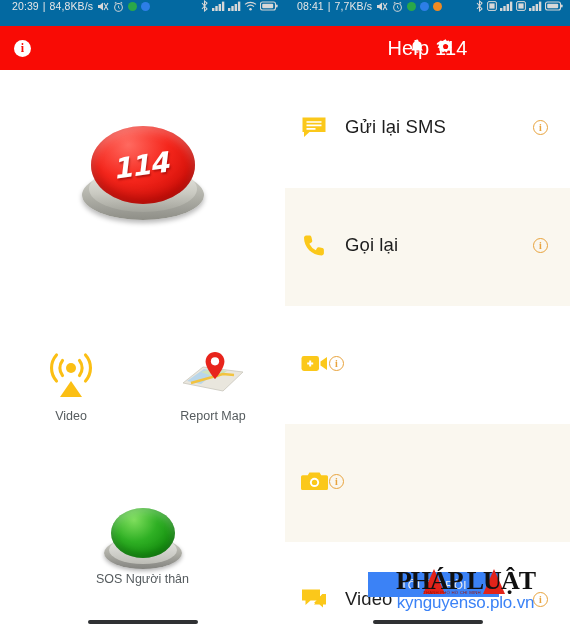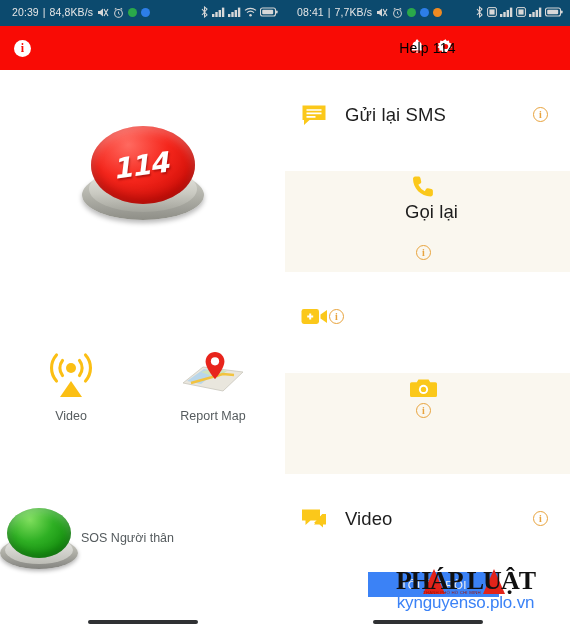--- a/index.html
+++ b/index.html
@@ -7,22 +7,22 @@
   body {
     font-family:"Liberation Sans", sans-serif;
     background:#ffffff;
     overflow:hidden;
   }
   .screen { position:relative; width:570px; height:633px; display:flex; }
   .panel { position:relative; width:285px; height:633px; background:#ffffff; overflow:hidden; }
 
   
   .statusbar {
-    height:26px; background:#0c4a6e; color:#d8d8d8;
-    display:flex; align-items:flex-end; justify-content:space-between;
+    height:26px; background:#0369a1; color:#d8d8d8;
+    display:flex; align-items:flex-start; justify-content:space-between;
     padding:0 7px 8px 12px; font-size:10.5px; letter-spacing:.1px;
   }
   .sb-left { display:flex; align-items:center; gap:4px; }
   .sb-right { display:flex; align-items:center; gap:3px; }
   .sb-clock { font-size:10.5px; color:#e6e6e6; white-space:nowrap; }
   .sb-ico { display:inline-flex; align-items:center; justify-content:center; }
   .dotico { width:9px; height:9px; border-radius:50%; display:inline-block; }
   .dot-green{ background:#2aa84a; }
   .dot-blue { background:#2d7ee8; }
   .dot-orange{ background:#ef8a22; }
@@ -33,21 +33,21 @@
     padding:0 14px; position:relative;
   }
   .info-btn {
     width:17px; height:17px; border-radius:50%; background:#ffffff;
     color:#f90b05; font-size:12px; font-weight:bold; font-family:"Liberation Serif", serif;
     display:flex; align-items:center; justify-content:center; line-height:1;
   }
   .appbar-mid { position:absolute; left:50%; transform:translateX(-42%);
     display:flex; align-items:center; gap:12px; }
   .appbar-title { position:absolute; right:0; width:285px; text-align:center;
-    color:#000000; font-size:14px; letter-spacing:.2px; }
+    color:#ffffff; font-size:20px; letter-spacing:.2px; }
 
   
   .left-body { position:relative; height:563px; background:#fff; }
 
   .big-btn-wrap { position:absolute; top:54px; left:0; width:285px; display:flex; justify-content:center; }
   .push-btn { position:relative; width:122px; height:96px; }
   .pb-base {
     position:absolute; left:0; bottom:0; width:122px; height:50px; border-radius:50%;
     background:linear-gradient(180deg,#d9d9d2 0%,#b6b6ae 45%,#8e8e87 100%);
     box-shadow:0 3px 5px rgba(0,0,0,.28);
@@ -66,38 +66,38 @@
     color:#fff; font-size:28px; font-weight:bold; font-style:italic;
     transform:rotate(-8deg) skewX(-4deg); text-shadow:1px 2px 2px rgba(120,0,0,.5);
     font-family:"DejaVu Sans", sans-serif; letter-spacing:-1px;
   }
 
   .tiles { position:absolute; top:280px; left:0; width:285px; display:flex; }
   .tile { width:142px; display:flex; flex-direction:column; align-items:center; gap:5px; }
   .tile-label { font-size:12.5px; color:#555b5e; }
 
   .sos-wrap { position:absolute; top:437px; left:0; width:285px;
-    display:flex; flex-direction:row; align-items:center; gap:3px; }
+    display:flex; flex-direction:column; align-items:center; gap:3px; }
   .green-btn { position:relative; width:78px; height:62px; }
   .gb-base { position:absolute; left:0; bottom:0; width:78px; height:32px; border-radius:50%;
     background:linear-gradient(180deg,#d7d7d0 0%,#adada5 50%,#848480 100%);
     box-shadow:0 2px 4px rgba(0,0,0,.3); }
   .gb-mid { position:absolute; left:5px; bottom:5px; width:68px; height:28px; border-radius:50%;
     background:linear-gradient(180deg,#ededea 0%,#bdbdb6 100%); }
   .gb-top { position:absolute; left:7px; top:1px; width:64px; height:50px; border-radius:50%;
     background:radial-gradient(ellipse at 36% 24%, #7ede5c 0%, #2fb024 40%, #118a0c 80%, #0a6b08 100%);
     box-shadow:inset 0 -4px 9px rgba(0,70,0,.45), inset 0 4px 8px rgba(255,255,255,.3); }
   .sos-label { font-size:12.5px; color:#555b5e; }
 
   
   .list { position:relative; height:563px; }
   .row {
-    height:101px; display:flex; align-items:center; padding:0 22px 12px 14px;
-  }
-  .row.alt { background:#faf7ef;flex-direction:column; }
+    height:118px; display:flex; align-items:center; padding:0 22px 4px 14px;
+  }
+  .row.alt { background:#faf7ef; }
   .row-ico { width:30px; display:flex; align-items:center; justify-content:center; flex:0 0 30px; }
   .row-label { flex:1; margin-left:16px; font-size:18.5px; color:#1d1d1d; letter-spacing:.1px; }
   .row-info {
     width:15px; height:15px; border-radius:50%; border:1.4px solid #e8a33d;
     color:#e8a33d; font-size:10px; font-weight:bold; display:flex;
     align-items:center; justify-content:center; font-family:"Liberation Serif", serif; flex:0 0 15px;
   }
 
   
   .ok-btn {

